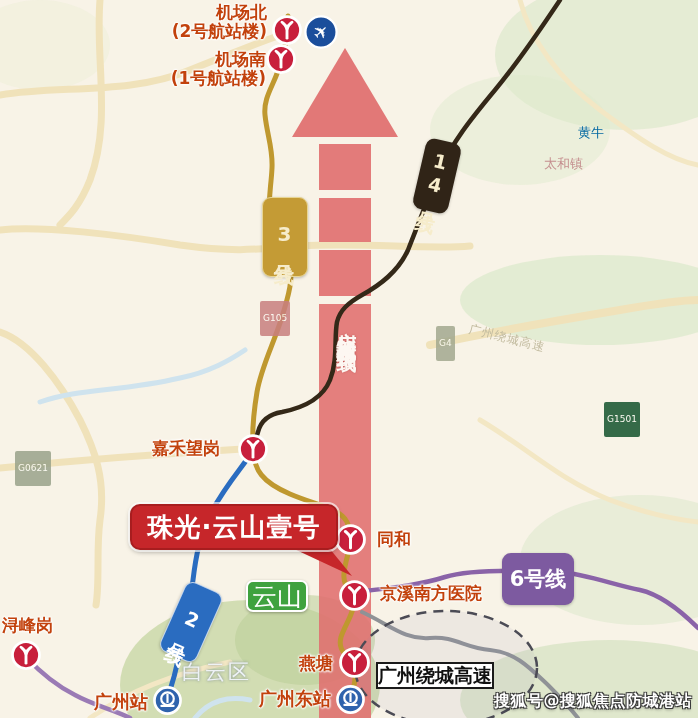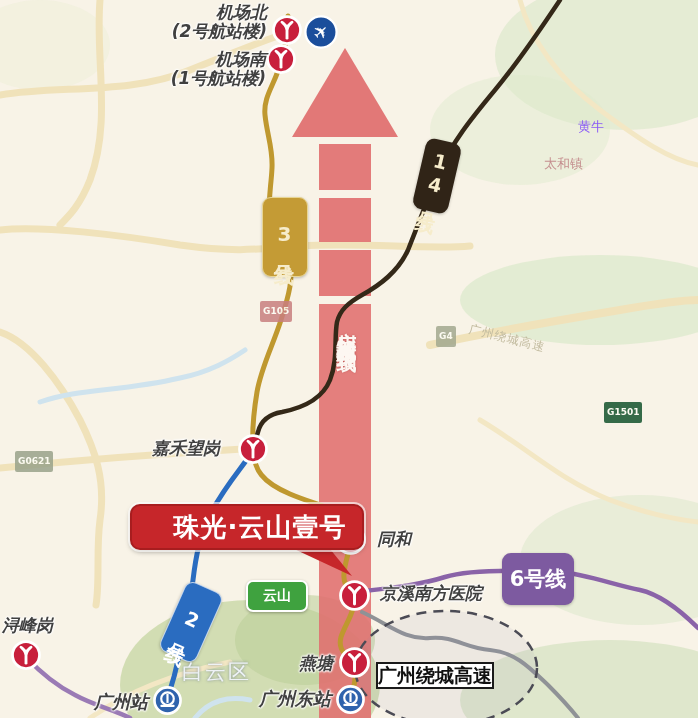--- a/index.html
+++ b/index.html
@@ -1,49 +1,49 @@
 <!DOCTYPE html>
 <html><head>
 <meta charset="utf-8">
 <style>
   html,body{margin:0;padding:0;}
   body{font-family:"DejaVu Sans","Liberation Sans",sans-serif;background:#fff;}
   #stage{position:relative;width:698px;height:718px;overflow:hidden;background:#f8f3e7;}
   .layer{position:absolute;left:0;top:0;}
   
-  .stn{position:absolute;font-weight:bold;color:#404040;font-size:17px;line-height:1.12;white-space:nowrap;
-       text-shadow:0 1px 2px #fff,0 -1px 2px #fff,1px 0 2px #fff,-1px 0 2px #fff;font-style:italic;}
+  .stn{position:absolute;font-weight:bold;color:#c2410c;font-size:17px;line-height:1.12;white-space:nowrap;
+       text-shadow:0 1px 2px #fff,0 -1px 2px #fff,1px 0 2px #fff,-1px 0 2px #fff;}
   .stn .sub{font-size:17px;}
   .r{text-align:right;}
   
   .badge-v{position:absolute;display:flex;align-items:center;justify-content:center;
            writing-mode:vertical-rl;text-orientation:upright;font-weight:bold;color:#f6eccb;
            border-radius:9px;letter-spacing:2px;box-shadow:0 1px 3px rgba(0,0,0,.25);}
   .badge-h{position:absolute;display:flex;align-items:center;justify-content:center;font-weight:bold;
            color:#fff;border-radius:9px;box-shadow:0 1px 3px rgba(0,0,0,.25);}
   
   .axis-text{position:absolute;writing-mode:vertical-rl;text-orientation:upright;color:#fdf7f2;
              font-weight:bold;font-size:20px;letter-spacing:3px;text-shadow:0 0 2px rgba(170,60,60,.55);}
   
   .callout{position:absolute;background:#c6262a;border:2px solid #a81d1f;border-radius:10px;
            box-shadow:0 0 0 2px rgba(255,255,255,.65),0 2px 5px rgba(0,0,0,.35);
            display:flex;align-items:center;justify-content:center;color:#fff;font-weight:bold;
-           font-size:26px;letter-spacing:1px;white-space:nowrap;padding-left:26px;}
+           font-size:26px;letter-spacing:1px;white-space:nowrap;}
   .callout-tail{position:absolute;background:#c6262a;clip-path:polygon(0 0,100% 100%,62% 0);}
   
   .green-badge{position:absolute;background:#3fa23f;border:2px solid #fff;border-radius:7px;
-               color:#fff;font-weight:bold;font-size:14px;display:flex;align-items:center;
+               color:#fff;font-weight:normal;font-size:25px;display:flex;align-items:center;
                justify-content:center;box-shadow:0 1px 3px rgba(0,0,0,.3);}
   .white-box{position:absolute;background:#fff;border:2px solid #1a1a1a;color:#111;font-weight:bold;
              font-size:19px;display:flex;align-items:center;justify-content:center;white-space:nowrap;}
   .district{position:absolute;color:#eef2f6;font-size:21px;letter-spacing:2px;
             text-shadow:0 0 3px rgba(110,125,140,.9);}
   .faint{position:absolute;font-size:13px;white-space:nowrap;}
-  .road-badge{position:absolute;font-size:9px;font-weight:bold;color:#fdfdf5;border-radius:2px;
-              padding:6px 3px;line-height:1;opacity:.85;}
+  .road-badge{position:absolute;font-size:9px;font-weight:normal;color:#fdfdf5;border-radius:2px;
+              padding:13px 3px;line-height:1;opacity:.85;}
   .watermark{position:absolute;color:#fff;font-weight:bold;font-size:16px;letter-spacing:.5px;white-space:nowrap;
              text-shadow:-1px -1px 0 #3a3a3a,1px -1px 0 #3a3a3a,-1px 1px 0 #3a3a3a,1px 1px 0 #3a3a3a,0 2px 3px rgba(0,0,0,.35);}
   .icon{position:absolute;}
 </style>
 </head>
 <body>
 
 <div id="stage">
 
   <svg class="layer" width="698" height="718" viewBox="0 0 698 718">
@@ -181,18 +181,19 @@
   <div class="district" style="left:182px;top:658px">白云区</div>
   <div class="white-box" style="left:376px;top:662px;width:114px;height:23px">广州绕城高速</div>
 
   <div class="callout-tail" style="left:292px;top:548px;width:60px;height:28px"></div>
   <div class="callout" style="left:130px;top:504px;width:204px;height:42px">珠光·云山壹号</div>
 
   <div class="road-badge" style="left:260px;top:301px;background:#c97f7f">G105</div>
   <div class="road-badge" style="left:436px;top:326px;background:#a3a98f">G4</div>
   <div class="road-badge" style="left:604px;top:402px;background:#14532d">G1501</div>
   <div class="road-badge" style="left:15px;top:451px;background:#9aa38b">G0621</div>
-  <div class="faint" style="left:578px;top:118px;color:#8b5cf6">黄牛</div>
+  <div class="faint" style="left:578px;top:124px;color:#0369a1">黄牛</div>
   <div class="faint" style="left:544px;top:155px;color:#c58f8f">太和镇</div>
   <div class="faint" style="left:468px;top:330px;color:#c2bb9f;font-size:12px;letter-spacing:1px;transform:rotate(14deg)">广州绕城高速</div>
 
+  <div class="watermark" style="right:6px;bottom:6px">搜狐号@搜狐焦点防城港站</div>
 
 </div>
 
 </body></html>

